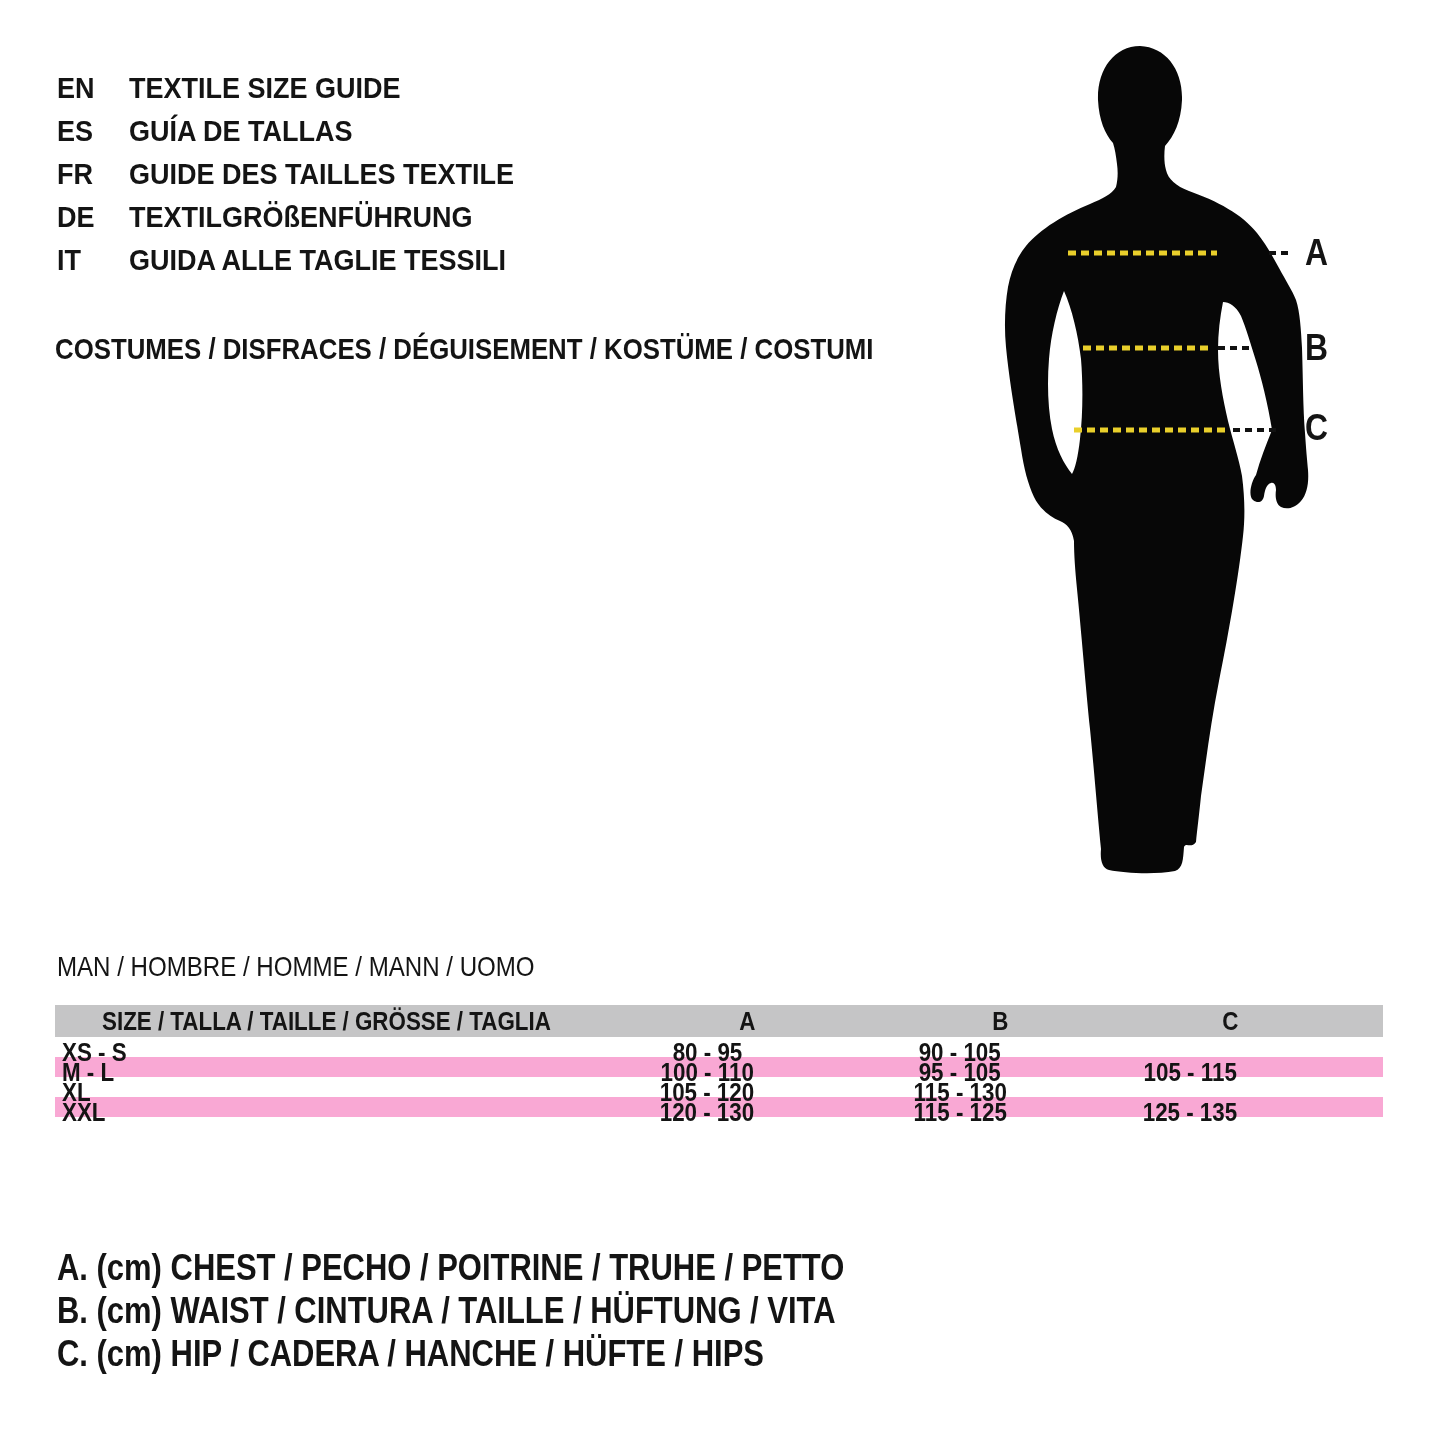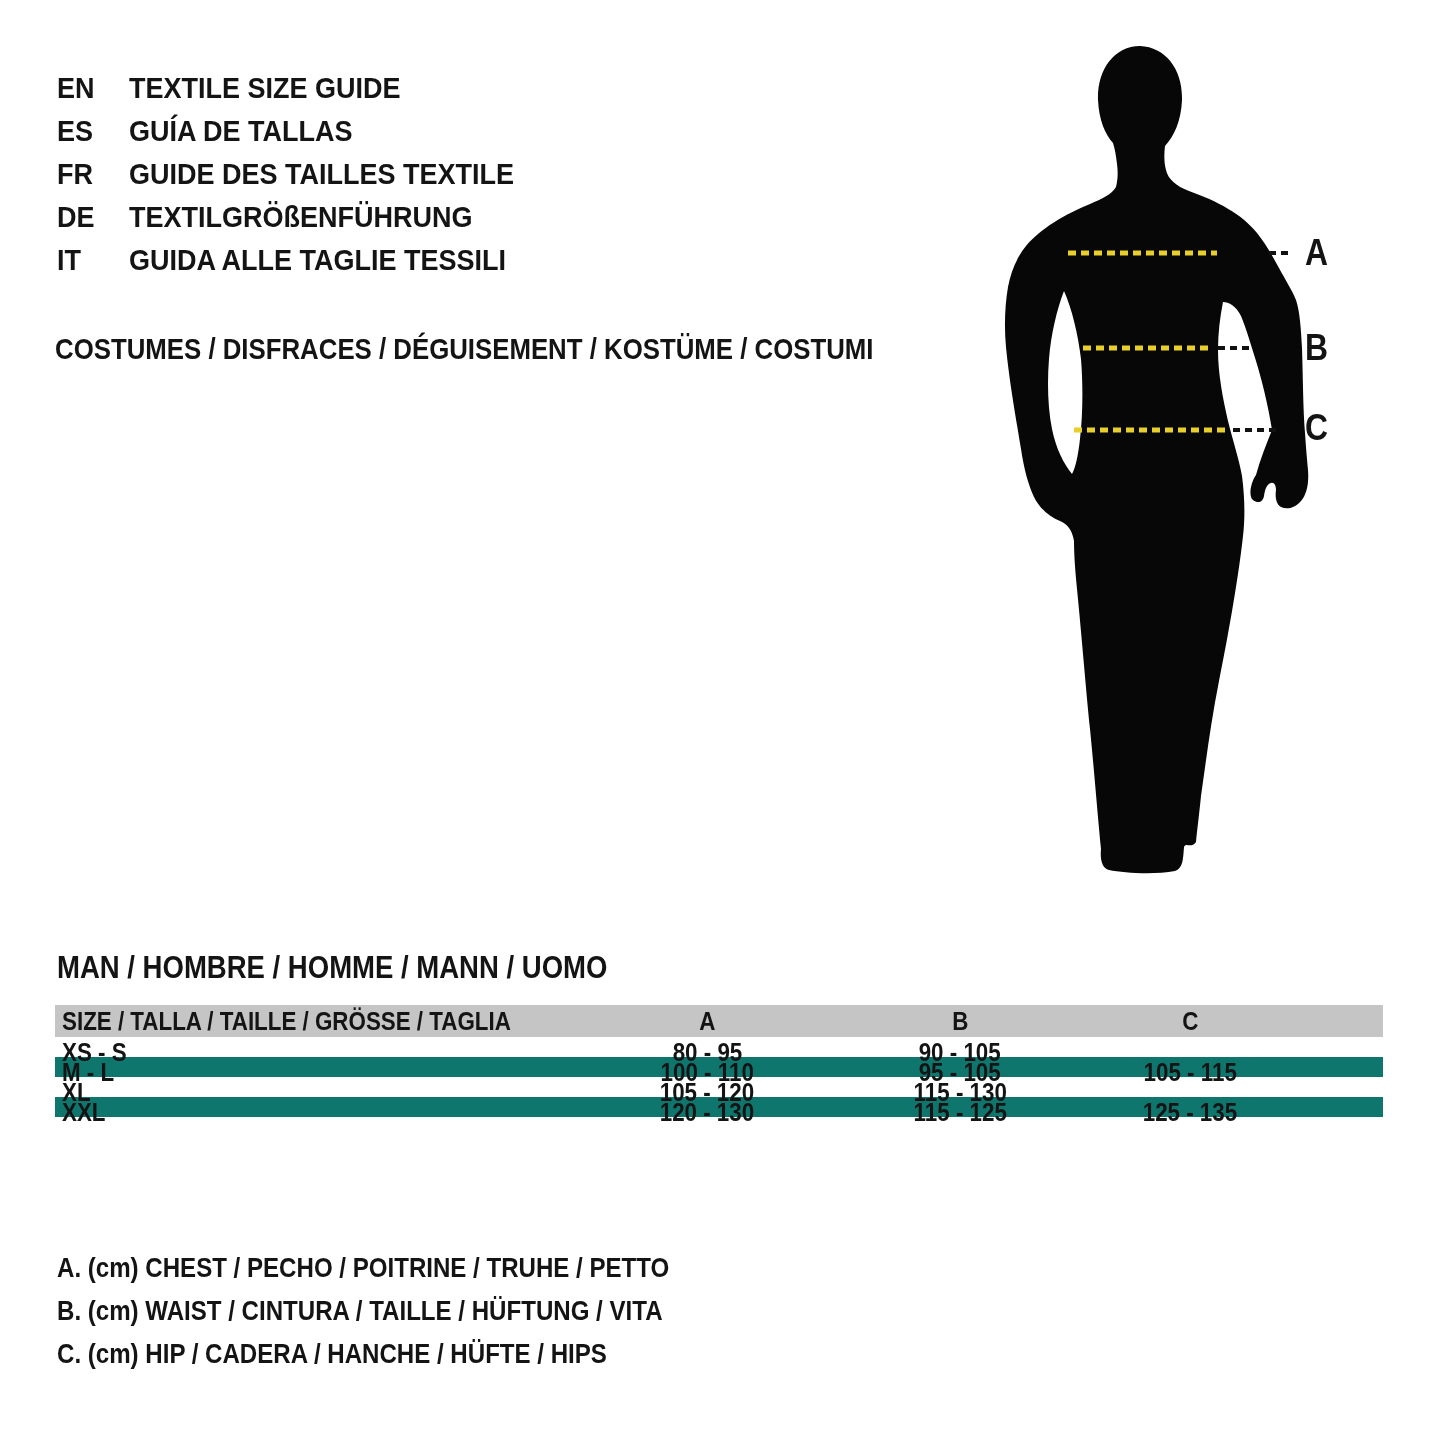--- a/index.html
+++ b/index.html
@@ -31,40 +31,40 @@
   .figure { position: absolute; left: 960px; top: 30px; width: 485px; height: 900px; }
   .figure svg { position: absolute; left: 0; top: 0; }
   .marker-label {
     position: absolute; left: 345px; width: 60px;
     font-size: 37px; font-weight: 700; line-height: 37px;
   }
 
   
   .section-heading {
     position: absolute; left: 57px; top: 951px;
-    font-size: 32px; font-weight: 700; line-height: 32px;
+    font-size: 28px; font-weight: 400; line-height: 32px;
   }
 
   
   .size-table { position: absolute; left: 55px; top: 1005px; width: 1328px; font-weight: 700; }
   .t-row {
     display: grid;
     grid-template-columns: 510px 284px 222px 238px 74px;
     align-items: center;
     font-size: 26px;
   }
-  .t-head  { height: 32px; background: #c5c5c6; }
+  .t-head  { height: 32px; background: #c5c5c6; padding-left: 40px; }
   .t-data  { height: 20px; }
-  .t-alt   { background: #0f766e; }
+  .t-alt   { background: #f9a8d4; }
   .t-cell-label { text-align: left; padding-left: 7px; }
   .t-cell-val   { text-align: center; }
 
   
   .footnotes { position: absolute; left: 57px; top: 1246px; }
-  .footnote  { height: 43px; display: flex; align-items: center; font-size: 28px; font-weight: 700; }
+  .footnote  { height: 43px; display: flex; align-items: center; font-size: 36px; font-weight: 700; }
 </style>
 </head>
 <body>
 
 <div class="lang-block sx sx-l" style="transform-origin:0 0; transform:scaleX(0.9);">
   <div class="lang-row">
     <span class="lang-code">EN</span>
     <span class="lang-title">TEXTILE SIZE GUIDE</span>
   </div>
   <div class="lang-row">

